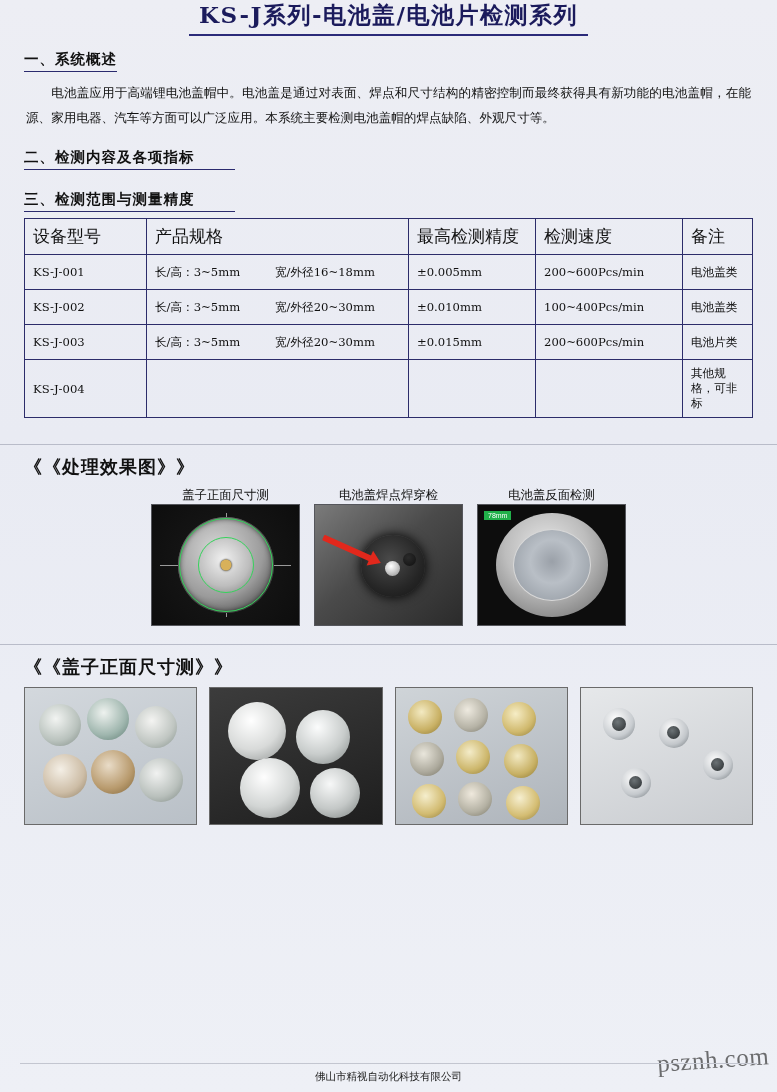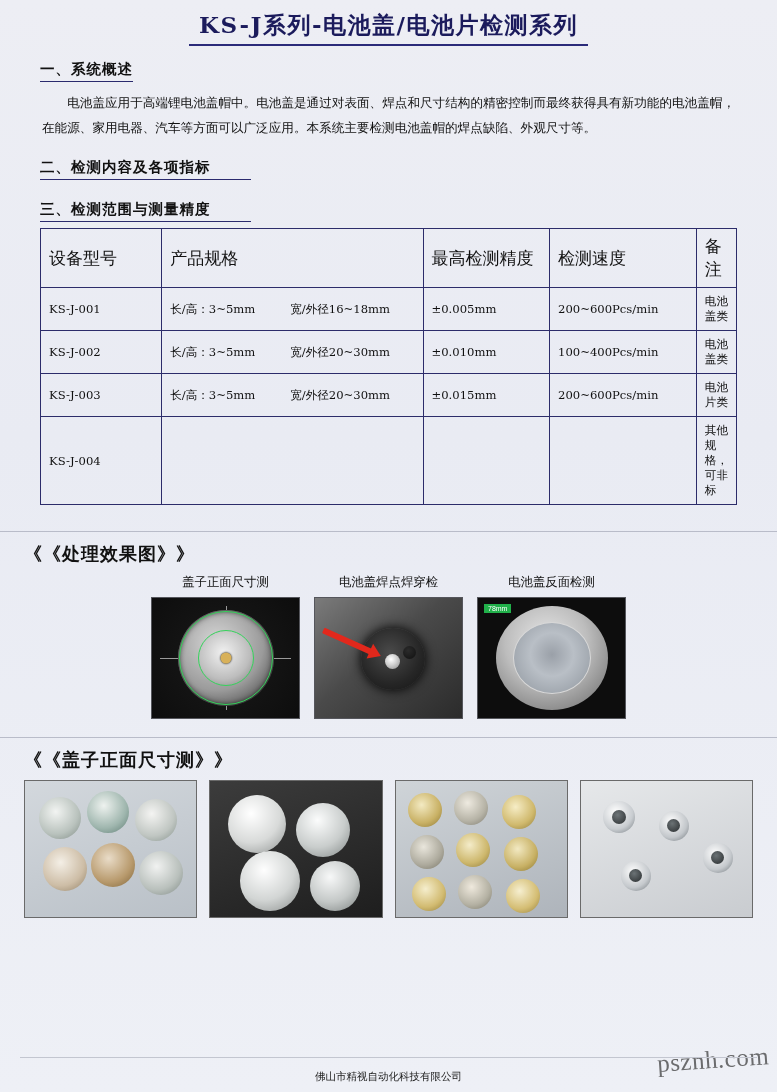--- a/index.html
+++ b/index.html
@@ -17,38 +17,38 @@
   }
   .page {
     position: relative;
     width: 777px;
     height: 1092px;
     background: linear-gradient(180deg, #edeef4 0%, #e9ebf3 40%, #eef0f6 100%);
   }
 
   
   .title-wrap {
-    padding-top: 10px;
+    padding-top: 0;
     text-align: center;
   }
   .doc-title {
     display: inline-block;
     font-family: "DejaVu Serif", serif;
     font-weight: bold;
     font-size: 23px;
     letter-spacing: 1.5px;
     color: #1b1b5c;
     border-bottom: 2px solid #2b2b7a;
     padding: 0 10px 4px 10px;
     line-height: 1.3;
   }
 
   
   .section {
-    margin: 0 40px;
+    margin: 0 24px;
   }
   .sec-head {
     font-family: "DejaVu Serif", serif;
     font-weight: bold;
     font-size: 14.5px;
     color: #111;
     letter-spacing: 1px;
     display: inline-block;
     border-bottom: 1.6px solid #2a2a6e;
     padding-bottom: 2px;
@@ -114,21 +114,20 @@
     display: flex;
     justify-content: center;
     gap: 14px;
     margin: 0 24px;
   }
   .gal-item { text-align: center; }
   .gal-cap {
     font-family: "DejaVu Serif", serif;
     font-size: 12.4px;
     color: #111;
-    margin-bottom: 6px;
     white-space: nowrap;
   }
   .thumb {
     width: 147px;
     height: 120px;
     border: 1px solid #55565c;
     position: relative;
     overflow: hidden;
     background: #2a2a2a;
   }
@@ -258,21 +257,21 @@
   
   .footer {
     position: absolute;
     bottom: 8px;
     left: 0; right: 0;
     text-align: center;
     font-family: "DejaVu Serif", serif;
     font-size: 10.5px;
     color: #222;
     border-top: 1px solid #c3c6d0;
-    padding-top: 12px;
+    padding-top: 6px;
     margin: 0 20px;
   }
   .watermark {
     position: absolute;
     right: 8px;
     bottom: 18px;
     font-family: "Liberation Serif", serif;
     font-size: 25px;
     color: #3a3a3a;
     opacity: 0.72;

